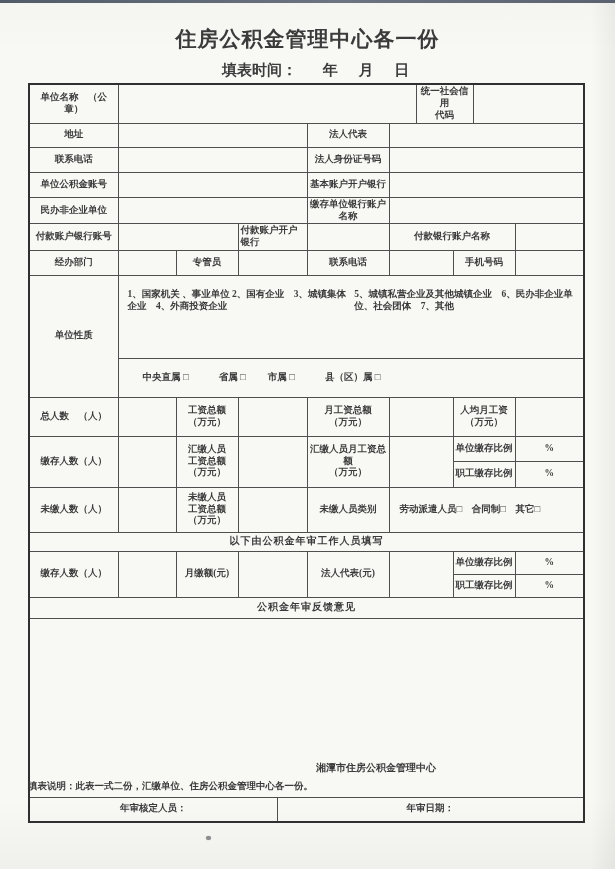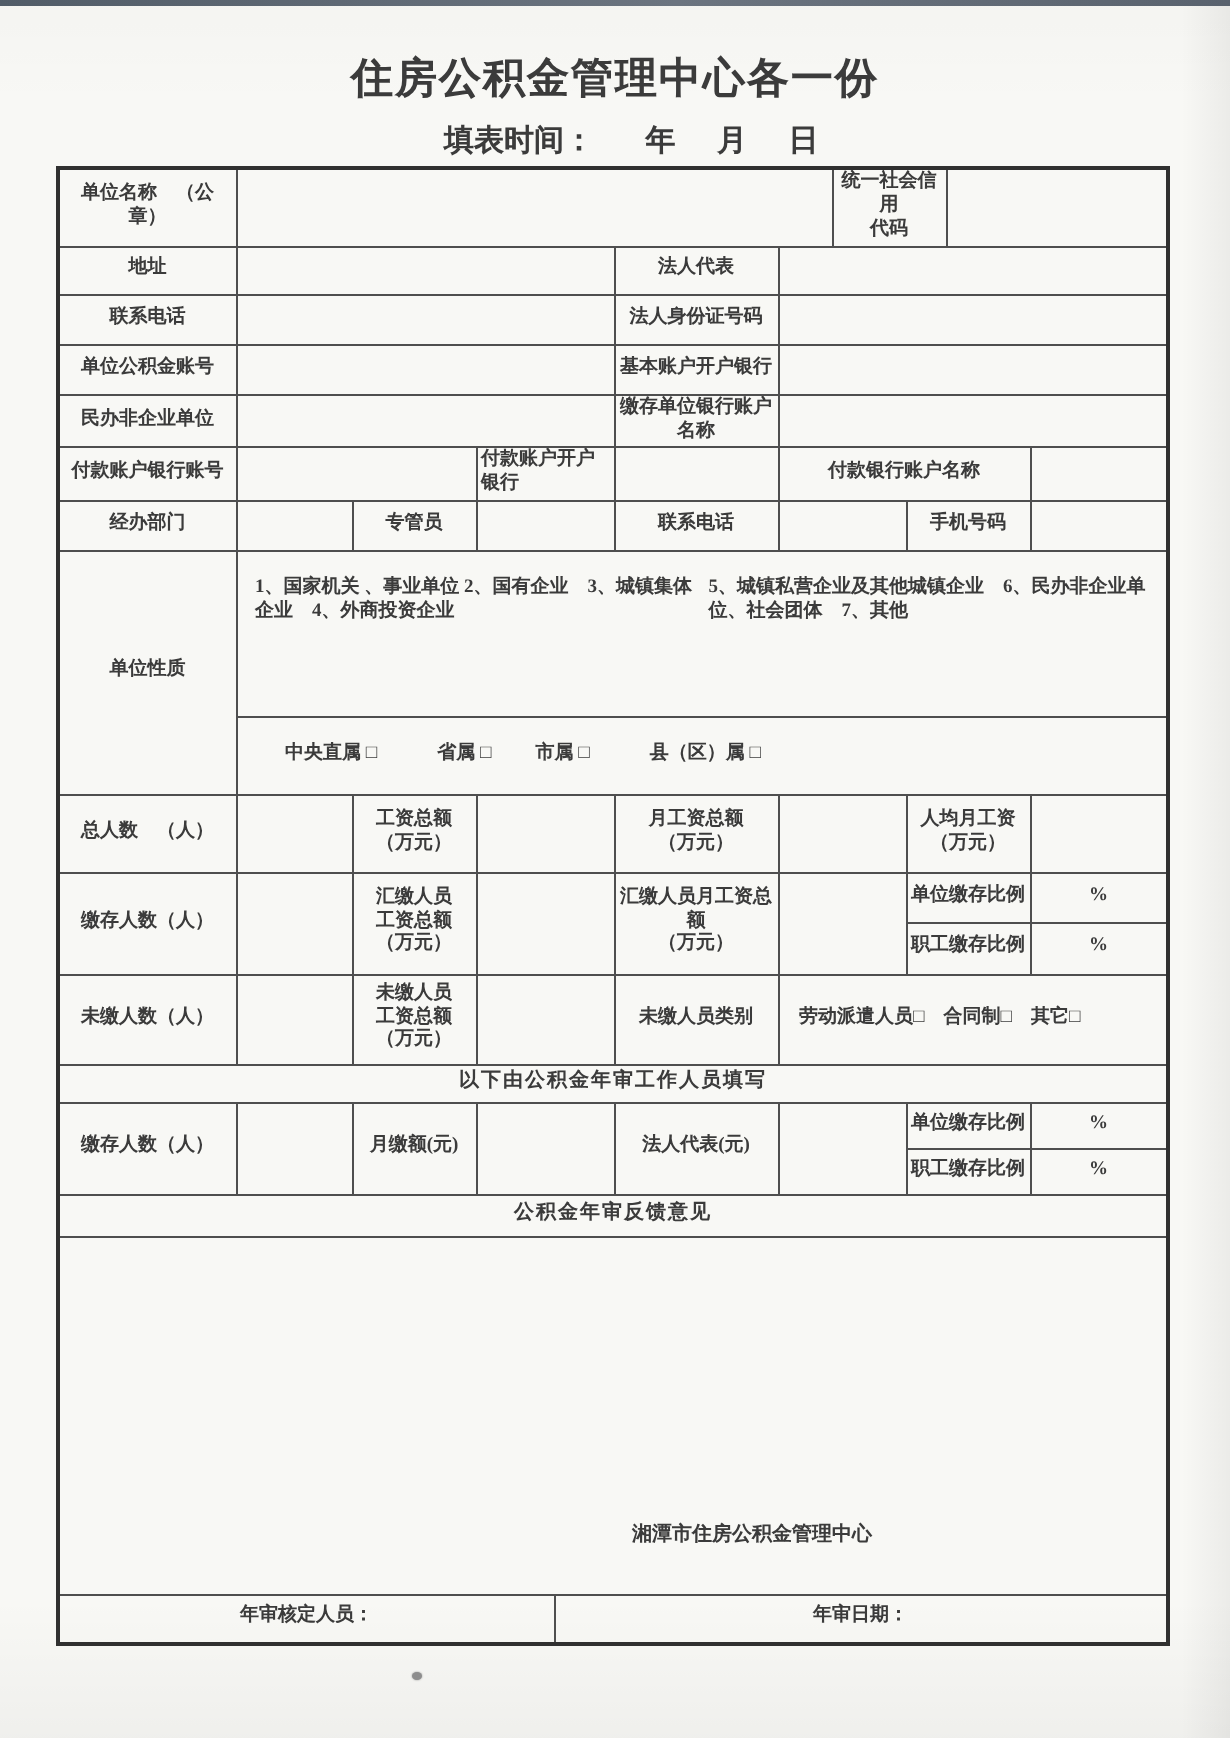--- a/index.html
+++ b/index.html
@@ -231,15 +231,16 @@
   </tr>
 
   <tr style="height:25px">
     <td colspan="4">年审核定人员：</td>
     <td colspan="7">年审日期：</td>
   </tr>
 </tbody>
   </table>
 
 <div class="footer-notes">
+  <div>填表说明：此表一式二份，汇缴单位、住房公积金管理中心各一份。</div>
 </div>
 
 <div class="speck"></div>
 
 </body></html>

